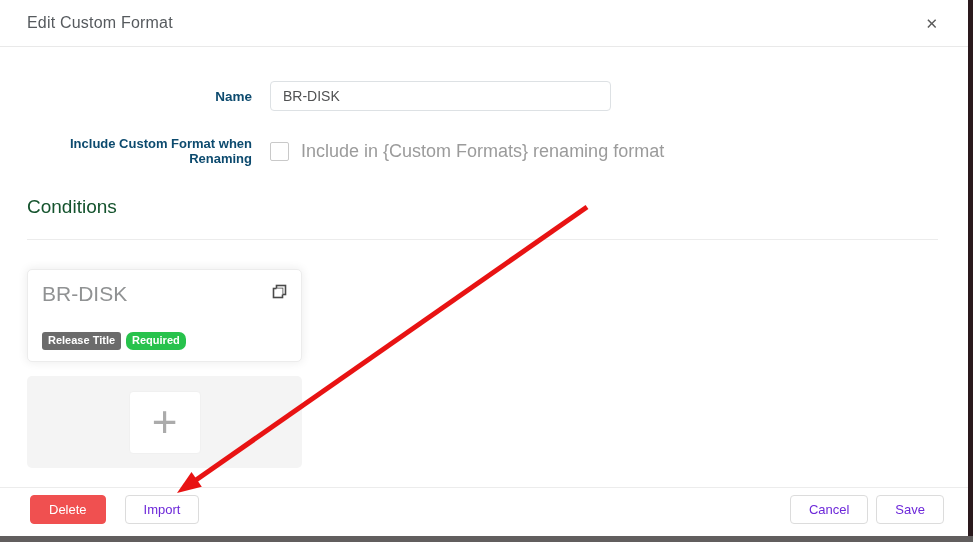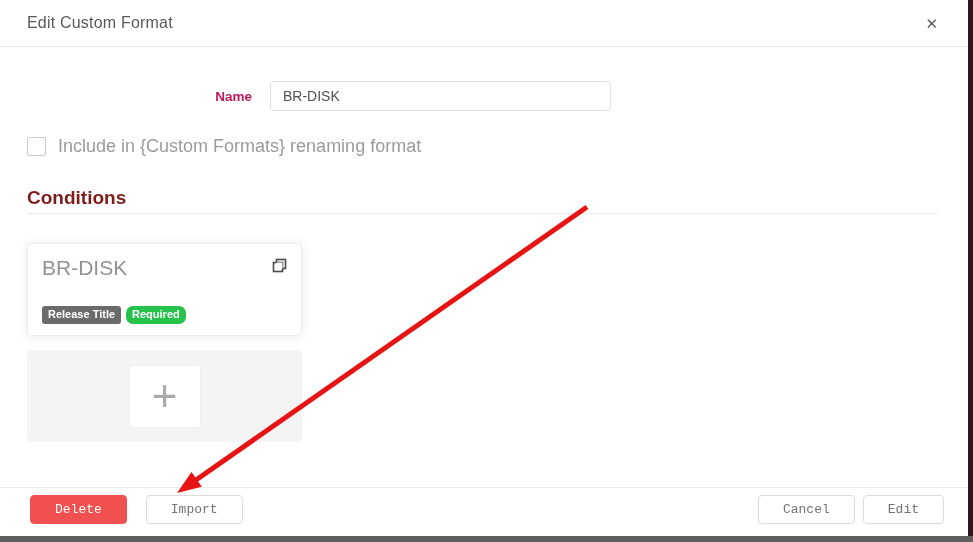--- a/index.html
+++ b/index.html
@@ -15,29 +15,29 @@
   .modal-header { height:47px; flex:0 0 47px; border-bottom:1px solid #e9e9e9;
     display:flex; align-items:center; justify-content:space-between; padding:0 26px 0 27px; }
   .modal-title { font-size:16px; color:#565a5e; font-weight:400; letter-spacing:.2px; }
   .close-btn { font-size:15px; color:#5c5c5c; cursor:pointer; line-height:1; padding:4px; }
 
   .modal-body { flex:1 1 auto; padding:14px 30px 0 27px; position:relative; }
 
   .form-row { display:flex; align-items:center; }
   .row-name { margin-top:20px; }
   .row-include { margin-top:25px; }
-  .form-label { width:225px; flex:0 0 225px; text-align:right; font-size:13px; color:#be185d; font-weight:700; margin-right:18px; }
+  .form-label { width:225px; flex:0 0 225px; text-align:right; font-size:13px; color:#0c4a6e; font-weight:700; margin-right:18px; }
   .label-name { font-size:13.5px; }
   .text-input { width:341px; height:30px; border:1px solid #dde1e4; border-radius:4px;
     padding:0 12px; font-size:14px; color:#515253; font-family:"Liberation Sans", sans-serif; outline:none; }
   .checkbox { width:19px; height:19px; border:1px solid #c9c9c9; border-radius:2px; background:#fff; cursor:pointer; flex:0 0 19px; }
   .helper-text { margin-left:12px; font-size:18px; color:#9b9b9b; }
 
-  .section-heading { margin-top:30px; font-size:19px; color:#7f1d1d; font-weight:700;
-    padding-bottom:4px; border-bottom:1px solid #ececec; }
+  .section-heading { margin-top:30px; font-size:19px; color:#14532d; font-weight:400;
+    padding-bottom:21px; border-bottom:1px solid #ececec; }
 
   .cards { margin-top:29px; width:275px; }
   .condition-card { position:relative; width:275px; height:93px; background:#fff;
     border:1px solid #ececec; border-radius:5px; box-shadow:0 0 10px 1px rgba(0,0,0,.07);
     padding:12px 14px; }
   .card-title { font-size:21px; color:#909293; font-weight:400; }
   .clone-icon { position:absolute; top:14px; right:14px; cursor:pointer; }
   .card-tags { position:absolute; left:14px; bottom:11px; display:flex; gap:5px;margin-top:19px; }
   .tag { font-size:11px; font-weight:700; color:#fff; padding:2px 6px 3px; border-radius:3px; line-height:1.2; }
   .tag-key { background:#6b6b6b; }
@@ -45,24 +45,24 @@
 
   .add-card { margin-top:14px; width:275px; height:92px; background:#f4f4f4; border-radius:5px;
     display:flex; align-items:center; justify-content:center; }
   .add-btn { width:72px; height:63px; background:#fff; border:1px solid #f0f0f0; border-radius:4px;
     display:flex; align-items:center; justify-content:center; cursor:pointer;
     font-size:44px; color:#ababab; font-weight:400; line-height:0; }
 
   .modal-footer { flex:0 0 49px; border-top:1px solid #ececec;
     display:flex; align-items:center; justify-content:space-between; padding:0 24px 6px 30px; }
   .footer-left, .footer-right { display:flex; align-items:center; }
-  .btn { height:29px; border-radius:4px; font-size:13px; font-family:Liberation Mono, monospace;
-    padding:0 24px; cursor:pointer; line-height:27px; }
+  .btn { height:29px; border-radius:4px; font-size:13px; font-family:Liberation Sans, sans-serif;
+    padding:0 18px; cursor:pointer; line-height:27px; }
   .btn-danger { background:#f05050; border:1px solid #f05050; color:#fff; }
-  .btn-default { background:#fff; border:1px solid #dcdcdc; color:#737373; }
+  .btn-default { background:#fff; border:1px solid #dcdcdc; color:#6d28d9; }
   .btn-import { margin-left:19px; }
   .btn-cancel { margin-right:8px; }
 
   .annotation-layer { position:absolute; top:0; left:0; width:973px; height:542px; pointer-events:none; z-index:20; }
 </style>
 </head>
 <body>
 
 <div class="page">
 
@@ -74,20 +74,21 @@
     </div>
 
     <div class="modal-body">
 
       <div class="form-row row-name">
         <div class="form-label label-name">Name</div>
         <input class="text-input" type="text" value="BR-DISK" style="">
       </div>
 
       <div class="form-row row-include">
+        <div class="form-label">Include Custom Format when Renaming</div>
         <div class="checkbox"></div>
         <div class="helper-text">Include in {Custom Formats} renaming format</div>
       </div>
 
       <div class="section-heading">Conditions</div>
 
       <div class="cards">
 
         <div class="condition-card">
           <div class="card-title">BR-DISK</div>
@@ -111,21 +112,21 @@
       </div>
     </div>
 
     <div class="modal-footer">
       <div class="footer-left">
         <button class="btn btn-danger">Delete</button>
         <button class="btn btn-default btn-import">Import</button>
       </div>
       <div class="footer-right">
         <button class="btn btn-default btn-cancel">Cancel</button>
-        <button class="btn btn-default">Edit</button>
+        <button class="btn btn-default">Save</button>
       </div>
     </div>
 
   </div>
 
   <svg class="annotation-layer" viewBox="0 0 973 542">
     <line x1="587" y1="207" x2="196" y2="480" stroke="#e81313" stroke-width="5"></line>
     <polygon points="177,493 191.5,471.9 201.8,486.7" fill="#e81313"></polygon>
   </svg>
 

